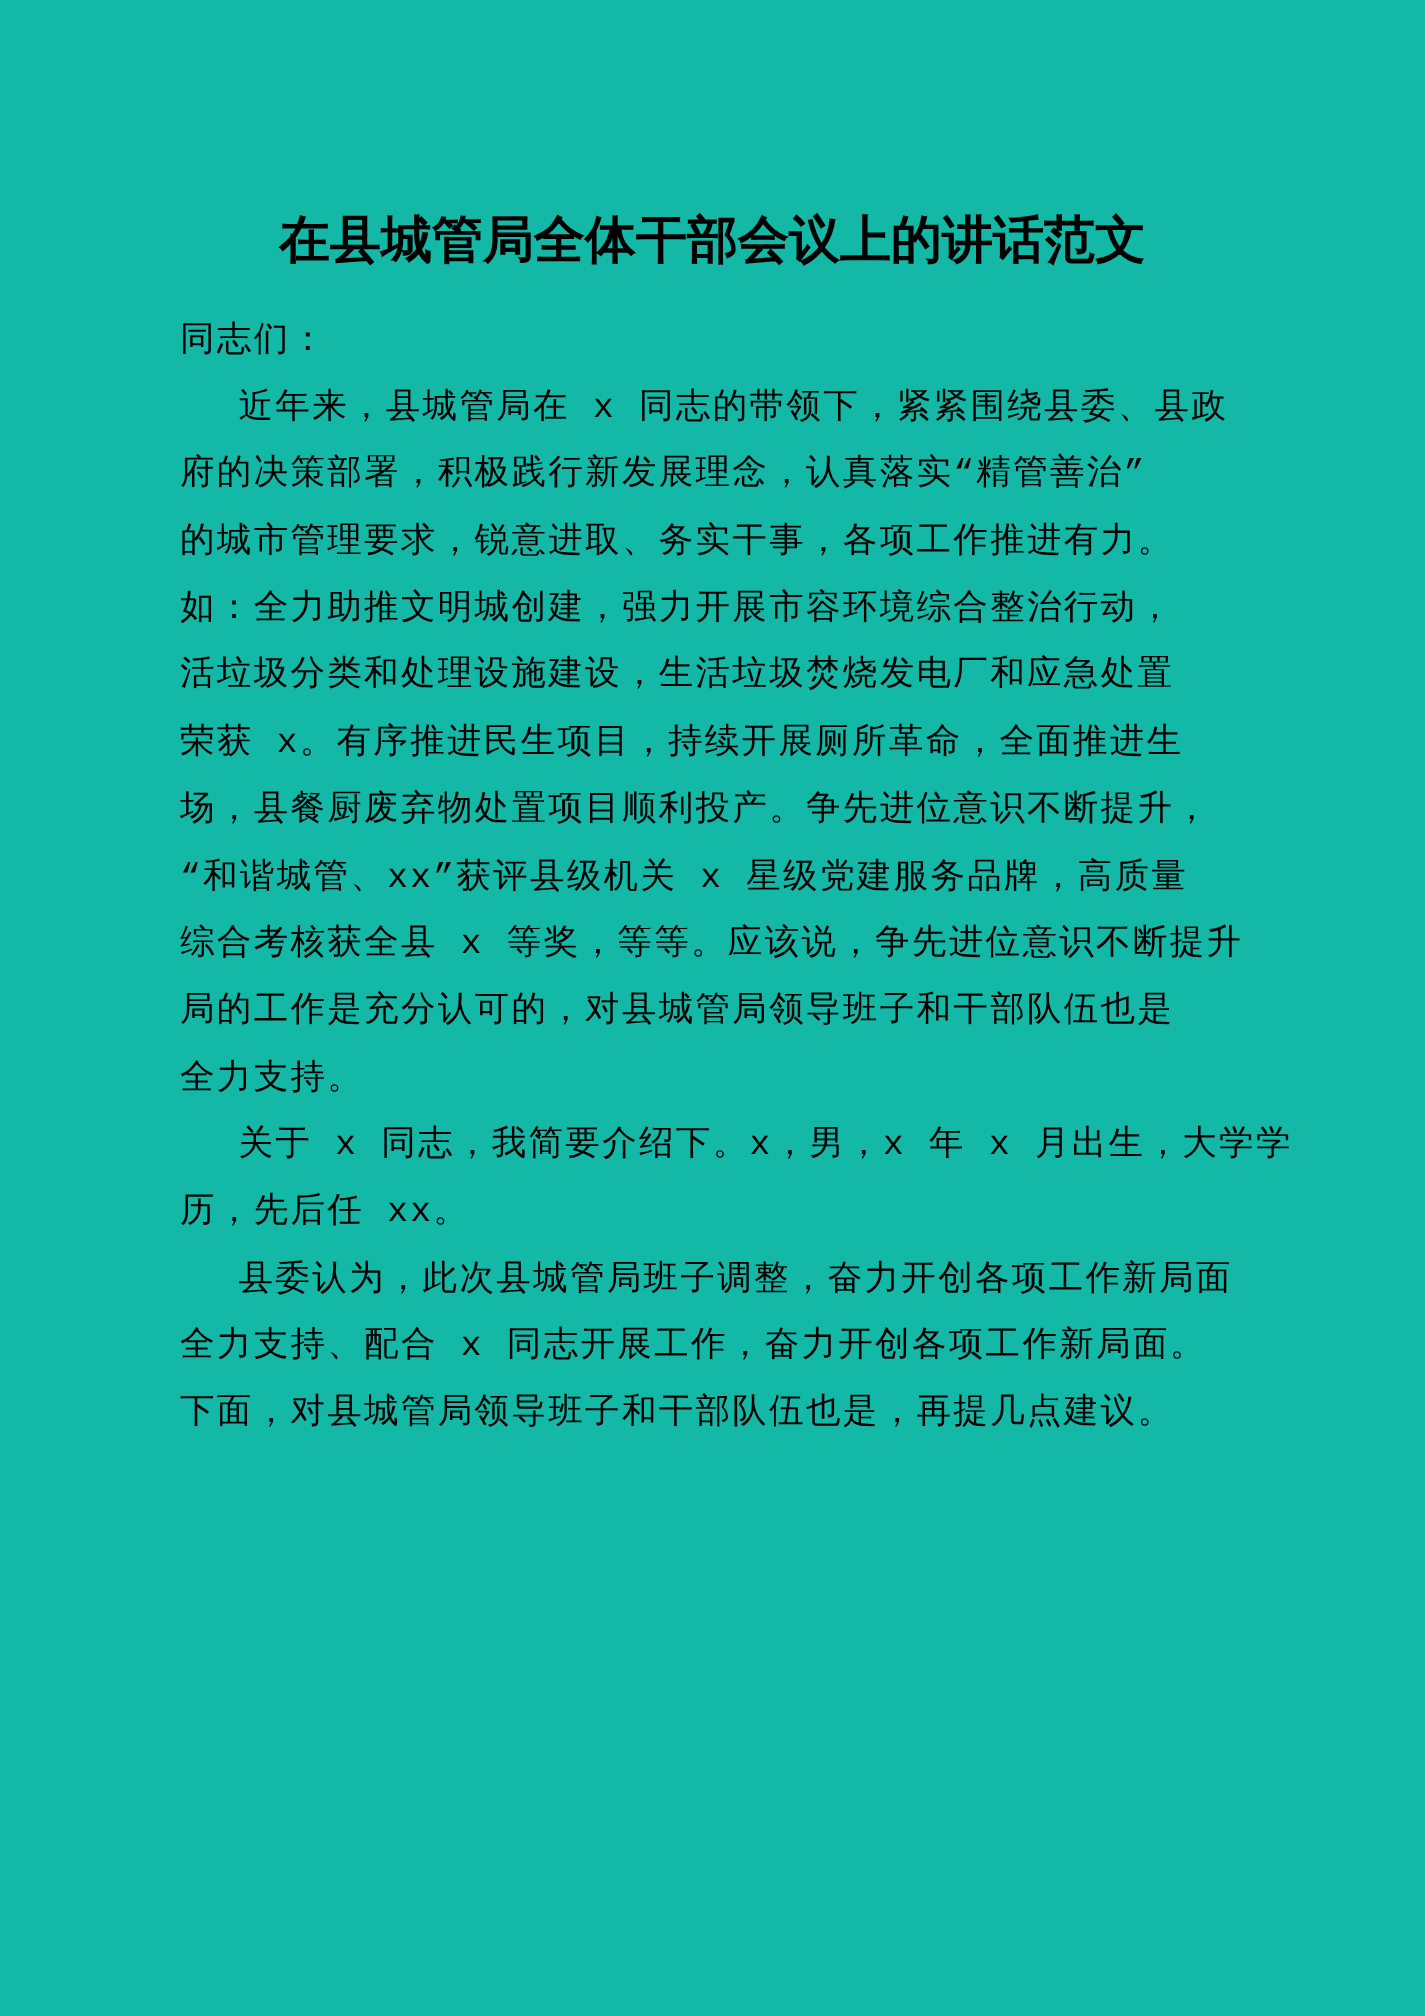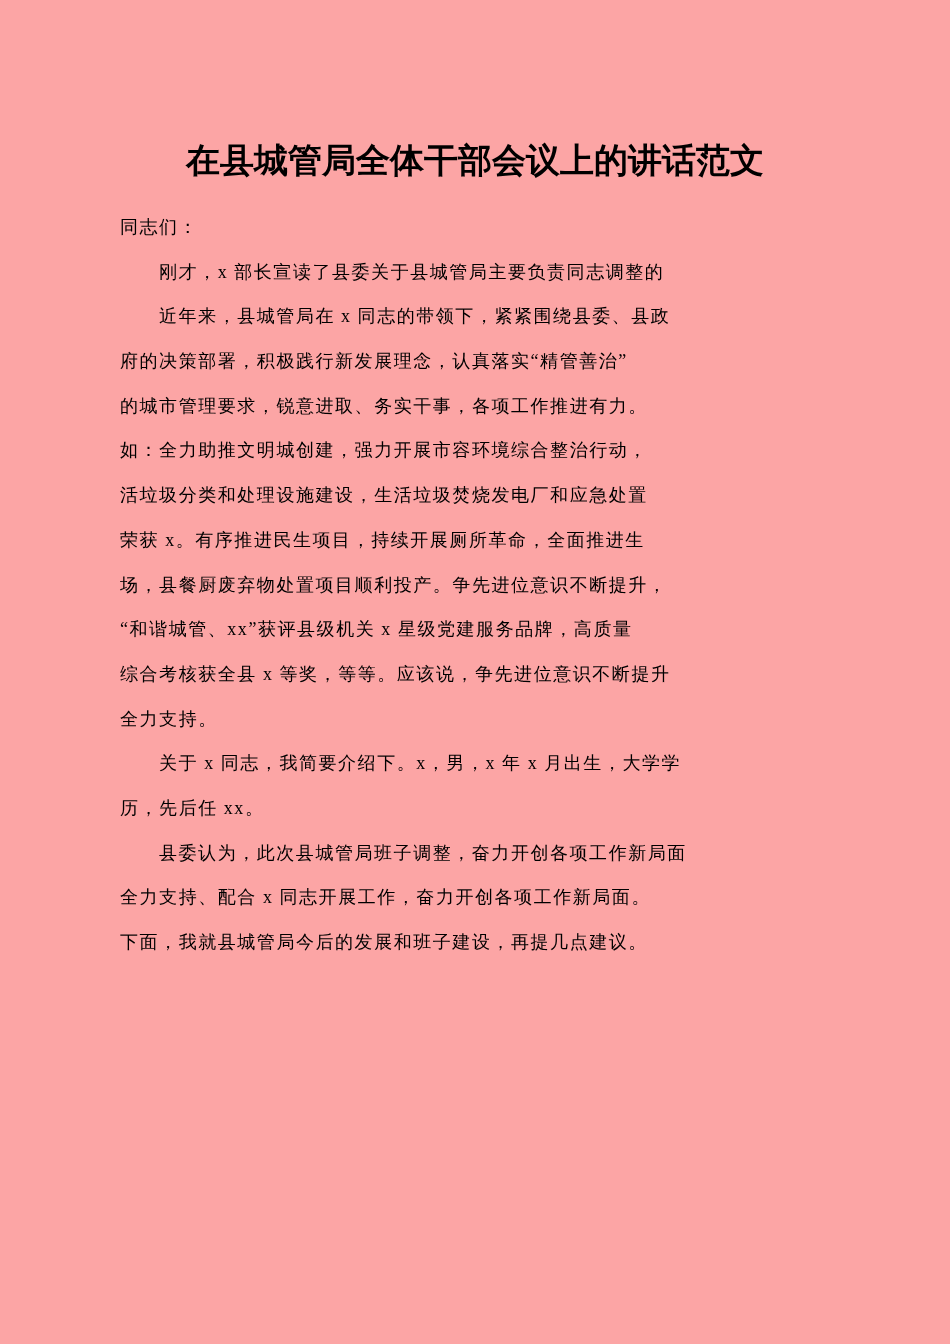--- a/index.html
+++ b/index.html
@@ -13,41 +13,41 @@
       position: relative;
       overflow: hidden;
       color: #000000;
     }
     .page {
       position: absolute;
       left: 0;
       top: 0;
       width: 950px;
       height: 1344px;
-      background: #fca5a5;
+      background: #14b8a6;
     }
     .title {
       position: absolute;
       left: 0;
       top: 136px;
       width: 950px;
       text-align: center;
       font-family: "DejaVu Serif", "Liberation Serif", serif;
       font-weight: bold;
       font-size: 34px;
       line-height: 48px;
       letter-spacing: 0px;
     }
     .body {
       position: absolute;
       left: 120px;
       top: 205px;
       width: 712px;
-      font-family: Liberation Serif, serif;
-      font-size: 18px;
+      font-family: Liberation Mono, monospace;
+      font-size: 23px;
       line-height: 44.7px;
       letter-spacing: 1.55px;
     }
     .line {
       display: block;
       white-space: nowrap;
       height: 44.7px;
     }
     .indent {
       padding-left: 39px;
@@ -56,40 +56,40 @@
 </head>
 <body>
 
 <div class="page">
   <h1 class="title" style="margin:0;">在县城管局全体干部会议上的讲话范文</h1>
 
   <div class="body">
     <span class="line">同志们：</span>
 
     <div>
-      <span class="line indent">刚才，x 部长宣读了县委关于县城管局主要负责同志调整的</span>
     </div>
 
     <div>
       <span class="line indent">近年来，县城管局在 x 同志的带领下，紧紧围绕县委、县政</span>
       <span class="line">府的决策部署，积极践行新发展理念，认真落实“精管善治”</span>
       <span class="line">的城市管理要求，锐意进取、务实干事，各项工作推进有力。</span>
       <span class="line">如：全力助推文明城创建，强力开展市容环境综合整治行动，</span>
       <span class="line">活垃圾分类和处理设施建设，生活垃圾焚烧发电厂和应急处置</span>
       <span class="line">荣获 x。有序推进民生项目，持续开展厕所革命，全面推进生</span>
       <span class="line">场，县餐厨废弃物处置项目顺利投产。争先进位意识不断提升，</span>
       <span class="line">“和谐城管、xx”获评县级机关 x 星级党建服务品牌，高质量</span>
       <span class="line">综合考核获全县 x 等奖，等等。应该说，争先进位意识不断提升</span>
+      <span class="line">局的工作是充分认可的，对县城管局领导班子和干部队伍也是</span>
       <span class="line">全力支持。</span>
     </div>
 
     <div>
       <span class="line indent">关于 x 同志，我简要介绍下。x，男，x 年 x 月出生，大学学</span>
       <span class="line">历，先后任 xx。</span>
     </div>
 
     <div>
       <span class="line indent">县委认为，此次县城管局班子调整，奋力开创各项工作新局面</span>
       <span class="line">全力支持、配合 x 同志开展工作，奋力开创各项工作新局面。</span>
-      <span class="line">下面，我就县城管局今后的发展和班子建设，再提几点建议。</span>
+      <span class="line">下面，对县城管局领导班子和干部队伍也是，再提几点建议。</span>
     </div>
   </div>
 </div>
 
 </body></html>

